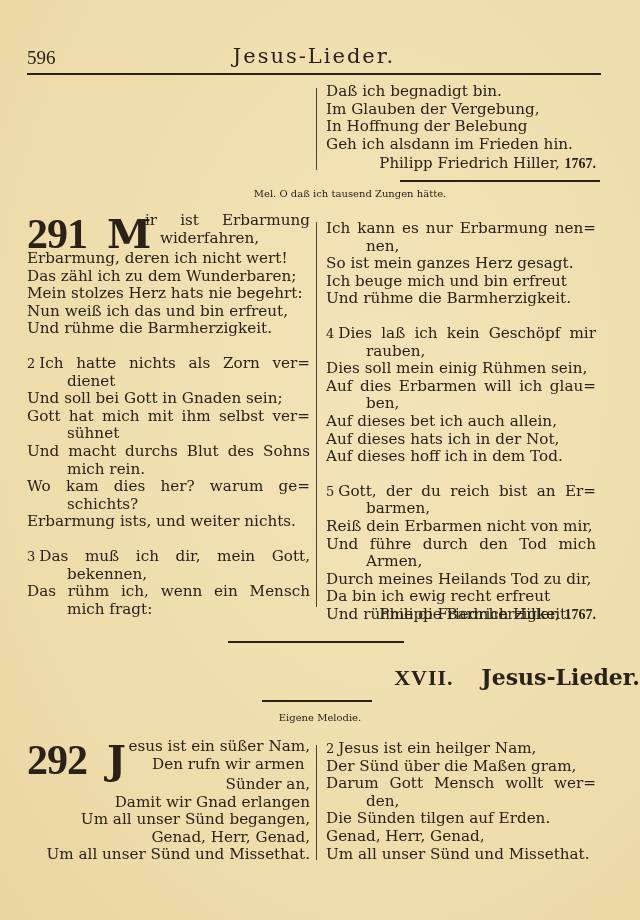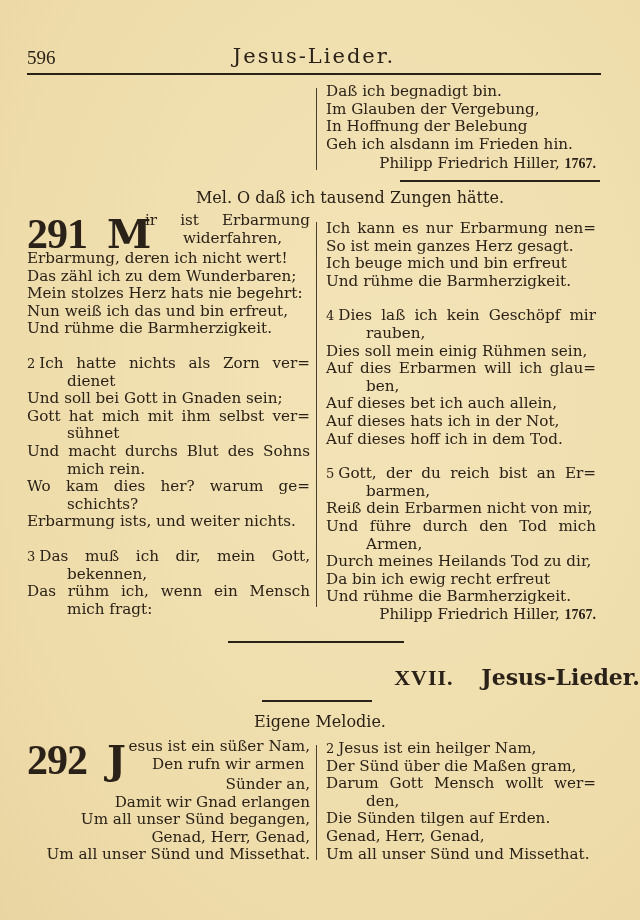--- a/index.html
+++ b/index.html
@@ -19,21 +19,21 @@
     .col { position: absolute; font-size: 15.2px; line-height: 17.6px; }
     .line { white-space: nowrap; }
     .line.just { text-align: justify; text-align-last: justify; }
     .line.indent { padding-left: 40px; }
     .line.indent-s { padding-left: 28px; }
     .vnum { font-size: 13px; margin-right: 4px; }
     .gap { height: 17px; }
     .author { text-align: right; padding-right: 8px; font-size: 15px; }
     .author .year { font-family: "Liberation Serif", serif; font-weight: bold; font-size: 14px; }
     .vline { position: absolute; width: 1px; background: #4a3e30; }
-    .mel { position: absolute; left: 0; right: 0; text-align: center; font-size: 16px; }
+    .mel { position: absolute; left: 0; right: 0; text-align: center; font-size: 10px; }
     .hymn-no { font-family: "Liberation Serif", serif; font-weight: bold; font-size: 42px; line-height: 40px; letter-spacing: -1px; }
     .dropcap { font-family: "DejaVu Serif", serif; font-weight: bold; font-size: 40px; line-height: 40px; }
     .first-block { position: relative; height: 36px; }
     .first-block .hymn-no { position: absolute; left: 0; top: 0; }
     .first-block .dropcap { position: absolute; top: 0; }
     .first-block .l1 { position: absolute; top: -2px; right: 0; }
     .first-block .l2 { position: absolute; top: 16px; }
     .section-title { position: absolute; left: 0; right: 0; text-align: right; font-size: 22px; font-weight: bold; margin-left: 14px; }
     .section-title .roman { font-family: "Liberation Serif", serif; font-size: 22px; letter-spacing: 1px; margin-right: 20px; }
     .section-title .name { font-family: "DejaVu Serif", serif; }
@@ -62,21 +62,21 @@
   </div>
   <div class="rule" style="left:400px; top:180px; width:200px; height:1.5px;"></div>
 
   <div class="mel" style="top:188px; padding-left:60px;">Mel. O daß ich tausend Zungen hätte.</div>
 
   <div class="col" style="left:27px; top:214px; width:283px;">
     <div class="first-block">
       <span class="hymn-no">291</span>
       <span class="dropcap" style="left:80px;">M</span>
       <span class="l1" style="left:118px; text-align:justify; text-align-last:justify;">ir ist Erbarmung</span>
-      <span class="l2" style="left:156px;text-align:center;">widerfahren,</span>
+      <span class="l2" style="left:133px;text-align:center;">widerfahren,</span>
     </div>
     <div id="h291-left">
         <div class="line"><span>Erbarmung, deren ich nicht wert!</span></div>
         <div class="line"><span>Das zähl ich zu dem Wunderbaren;</span></div>
         <div class="line"><span>Mein stolzes Herz hats nie begehrt:</span></div>
         <div class="line"><span>Nun weiß ich das und bin erfreut,</span></div>
         <div class="line"><span>Und rühme die Barmherzigkeit.</span></div>
         <div class="gap"></div>
         <div class="line just"><span class="vnum">2</span><span>Ich hatte nichts als Zorn ver=</span></div>
         <div class="line indent"><span>dienet</span></div>
@@ -91,20 +91,21 @@
         <div class="gap"></div>
         <div class="line just"><span class="vnum">3</span><span>Das muß ich dir, mein Gott,</span></div>
         <div class="line indent"><span>bekennen,</span></div>
         <div class="line just"><span>Das rühm ich, wenn ein Mensch</span></div>
         <div class="line indent"><span>mich fragt:</span></div>
       </div>
   </div>
   <div class="vline" style="left:316px; top:222px; height:385px;"></div>
   <div class="col" id="h291-right" style="left:326px; top:220px; width:270px;">
       <div class="line just"><span>Ich kann es nur Erbarmung nen=</span></div>
+      <div class="line indent"><span>nen,</span></div>
       <div class="line"><span>So ist mein ganzes Herz gesagt.</span></div>
       <div class="line"><span>Ich beuge mich und bin erfreut</span></div>
       <div class="line"><span>Und rühme die Barmherzigkeit.</span></div>
       <div class="gap"></div>
       <div class="line just"><span class="vnum">4</span><span>Dies laß ich kein Geschöpf mir</span></div>
       <div class="line indent"><span>rauben,</span></div>
       <div class="line"><span>Dies soll mein einig Rühmen sein,</span></div>
       <div class="line just"><span>Auf dies Erbarmen will ich glau=</span></div>
       <div class="line indent"><span>ben,</span></div>
       <div class="line"><span>Auf dieses bet ich auch allein,</span></div>

